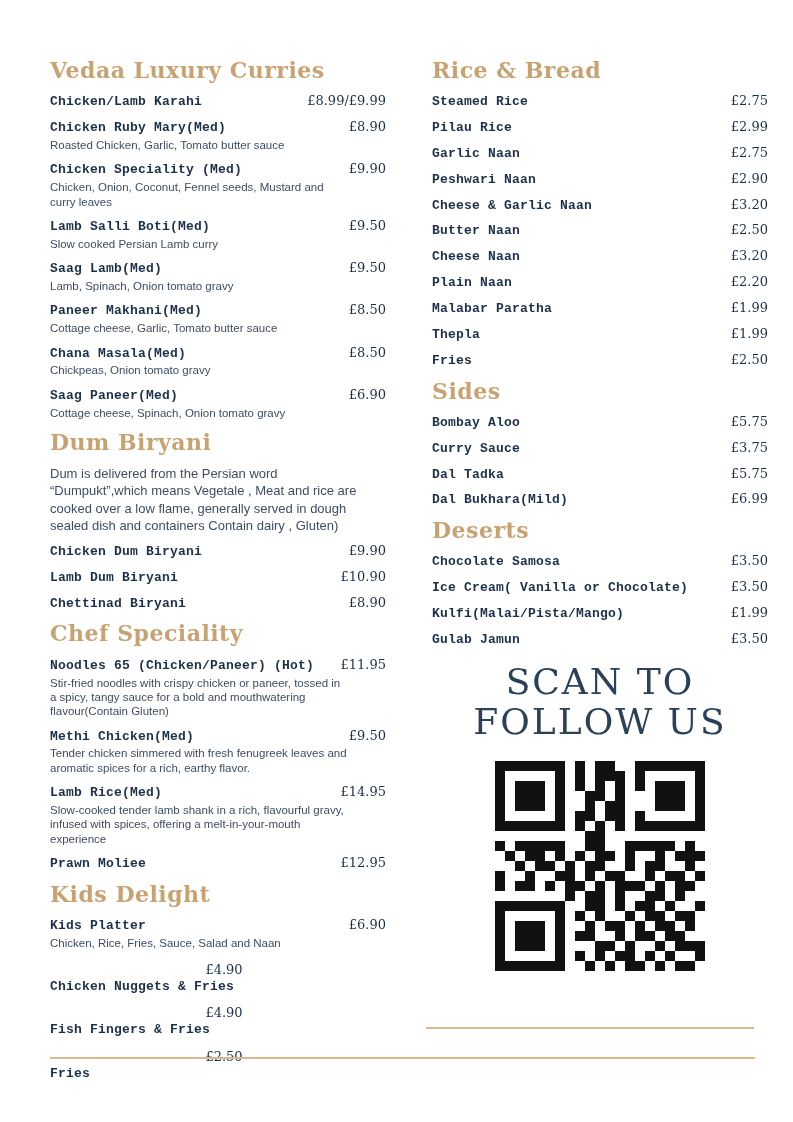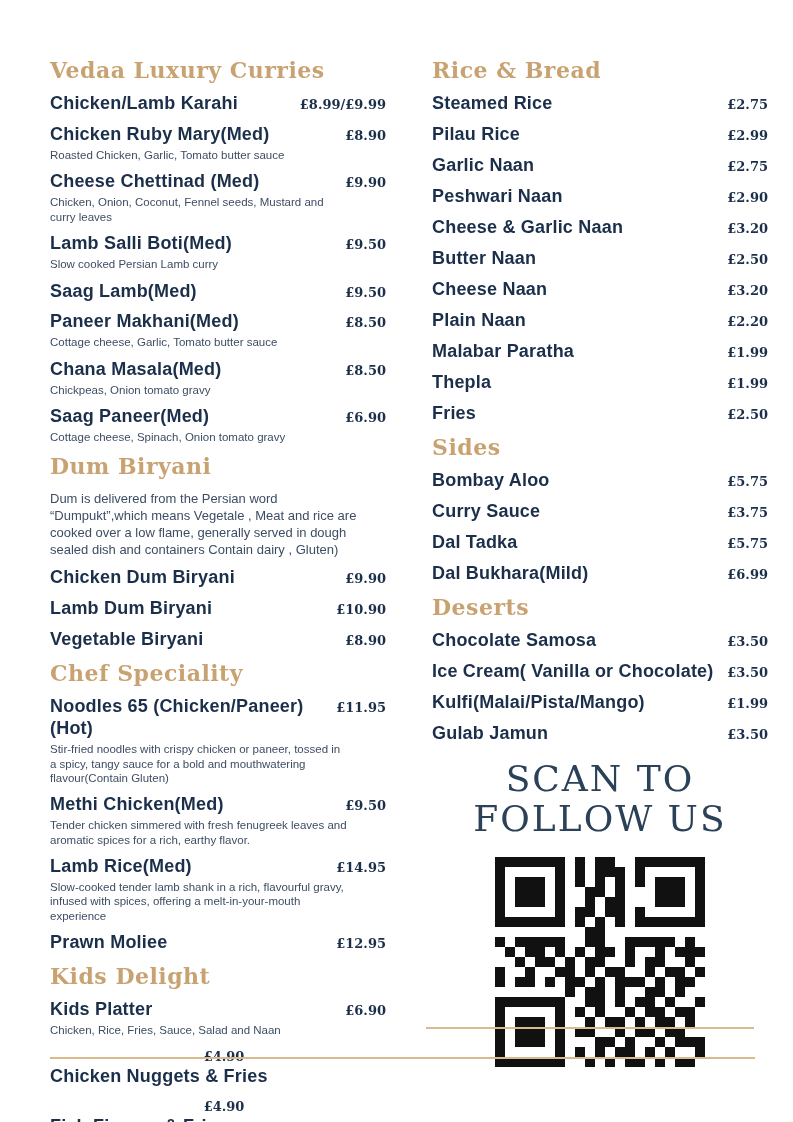--- a/index.html
+++ b/index.html
@@ -17,25 +17,25 @@
     letter-spacing:0.5px;margin:0 0 11px 0;
   }
   .section{margin-bottom:10px;}
   .section-intro{
     font-size:13px;line-height:1.32;color:#3D4D63;
     margin:0 0 9px 0;max-width:320px;
   }
   .menu-item{margin:0 0 9px 0;}
   .name-row{display:flex;justify-content:space-between;align-items:baseline;}
   .item-name{
-    font-family:Liberation Sans, sans-serif;font-weight:700;
-    font-size:18px;color:#1B2F4B;letter-spacing:0.2px;line-height:1.22;
+    font-family:Liberation Mono, monospace;font-weight:700;
+    font-size:13px;color:#1B2F4B;letter-spacing:0.2px;line-height:1.22;
   }
   .item-price{
-    font-family:"DejaVu Serif", serif;font-weight:700;
+    font-family:"DejaVu Serif", serif;font-weight:400;
     font-size:13px;color:#1B2F4B;white-space:nowrap;margin-left:12px;
   }
   .price-row{text-align:center;margin:0 0 1px 0;}
   .item-desc{
     font-size:11.5px;line-height:1.25;color:#3D4D63;
     margin:2px 0 0 0;max-width:298px;
   }
   .follow-block{margin-top:14px;text-align:center;}
   .follow-line{
     font-family:"DejaVu Serif", serif;font-weight:400;
@@ -67,37 +67,38 @@
         </div>
         <div class="menu-item">
           <div class="name-row">
             <span class="item-name">Chicken Ruby Mary(Med)</span>
             <span class="item-price">£8.90</span>
           </div>
           <p class="item-desc">Roasted Chicken, Garlic, Tomato butter sauce</p>
         </div>
         <div class="menu-item">
           <div class="name-row">
-            <span class="item-name">Cheese Chettinad (Med)</span>
+            <span class="item-name">Chicken Speciality (Med)</span>
             <span class="item-price">£9.90</span>
           </div>
           <p class="item-desc">Chicken, Onion, Coconut, Fennel seeds, Mustard and curry leaves</p>
         </div>
         <div class="menu-item">
           <div class="name-row">
             <span class="item-name">Lamb Salli Boti(Med)</span>
             <span class="item-price">£9.50</span>
           </div>
           <p class="item-desc">Slow cooked Persian Lamb curry</p>
         </div>
         <div class="menu-item">
           <div class="name-row">
             <span class="item-name">Saag Lamb(Med)</span>
             <span class="item-price">£9.50</span>
           </div>
+          <p class="item-desc">Lamb, Spinach, Onion tomato gravy</p>
         </div>
         <div class="menu-item">
           <div class="name-row">
             <span class="item-name">Paneer Makhani(Med)</span>
             <span class="item-price">£8.50</span>
           </div>
           <p class="item-desc">Cottage cheese, Garlic, Tomato butter sauce</p>
         </div>
         <div class="menu-item">
           <div class="name-row">
@@ -124,21 +125,21 @@
           </div>
         </div>
         <div class="menu-item">
           <div class="name-row">
             <span class="item-name">Lamb Dum Biryani</span>
             <span class="item-price">£10.90</span>
           </div>
         </div>
         <div class="menu-item">
           <div class="name-row">
-            <span class="item-name">Vegetable Biryani</span>
+            <span class="item-name">Chettinad Biryani</span>
             <span class="item-price">£8.90</span>
           </div>
         </div>
       </div>
       <div class="section">
         <h2 class="section-title">Chef Speciality</h2>
         <div class="menu-item">
           <div class="name-row">
             <span class="item-name">Noodles 65 (Chicken/Paneer) (Hot)</span>
             <span class="item-price">£11.95</span>

